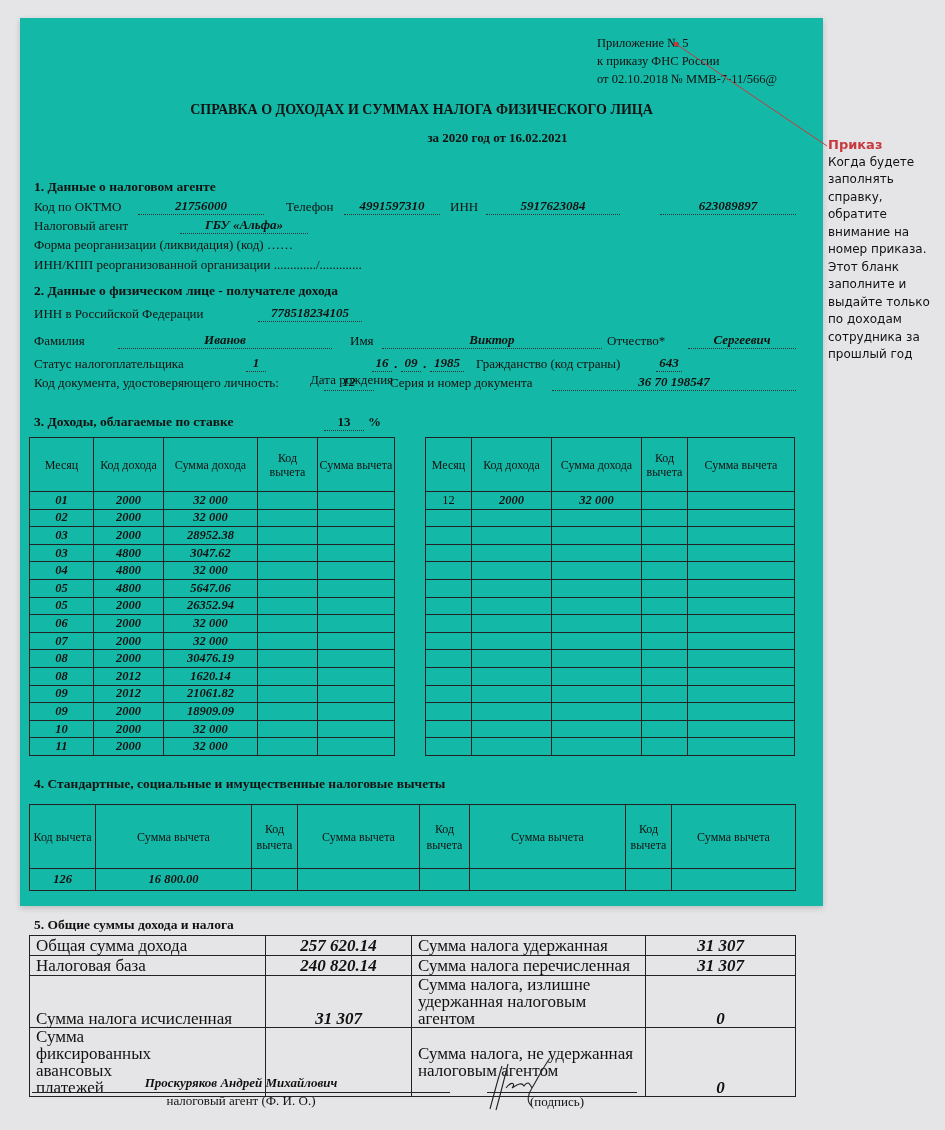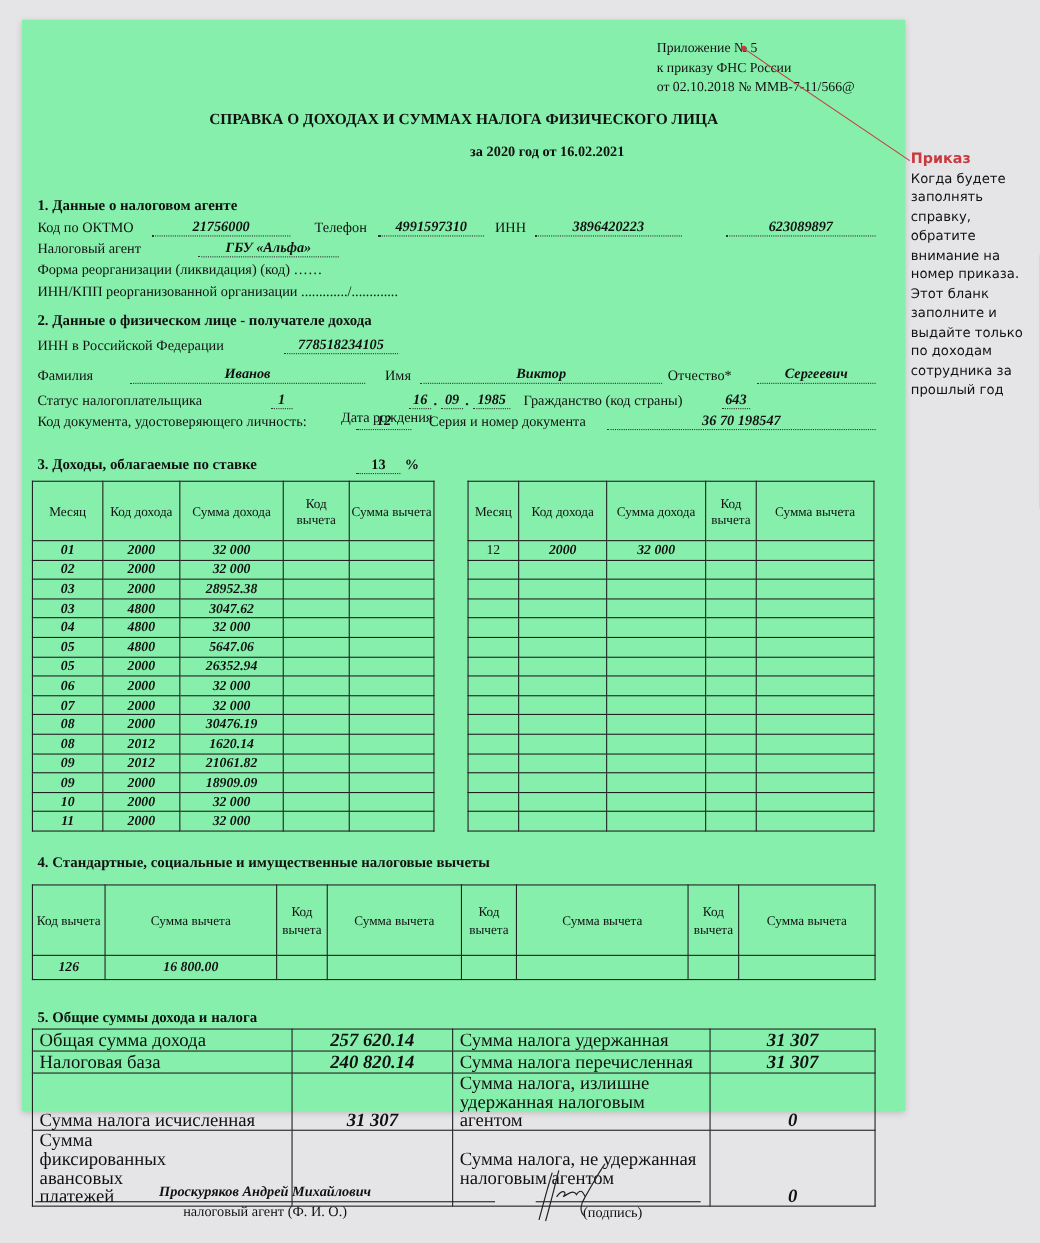--- a/index.html
+++ b/index.html
@@ -1,21 +1,21 @@
 <!DOCTYPE html>
 <html><head>
 <meta charset="utf-8">
 <style>
   * { box-sizing: border-box; margin: 0; padding: 0; }
   html, body { width: 945px; height: 1130px; overflow: hidden; }
   body { background: #e5e5e7; position: relative; font-family: "Liberation Serif", serif; color: #111; }
 
   .sheet {
-    position: absolute; left: 20px; top: 18px; width: 803px; height: 992px;
-    background: #86efac;
+    position: absolute; left: 20px; top: 18px; width: 803px; height: 888px;
+    background: #14b8a6;
     box-shadow: 0 2px 6px rgba(0,0,0,0.18);
   }
   .abs { position: absolute; }
   .t13 { font-size: 13px; }
   .b { font-weight: bold; }
   .bi { font-weight: bold; font-style: italic; }
   .dotted { border-bottom: 1px dotted #333; text-align: center; }
 
   .appendix { left: 577px; top: 16px; line-height: 18px; font-size: 12.5px; }
   .title { left: 0; width: 803px; top: 84px; text-align: center; font-size: 14px; font-weight: bold; }
@@ -54,21 +54,21 @@
   <div class="abs title">СПРАВКА О ДОХОДАХ И СУММАХ НАЛОГА ФИЗИЧЕСКОГО ЛИЦА</div>
   <div class="abs subtitle">за 2020 год от 16.02.2021</div>
 
   <div class="abs sec" style="left:14px; top:161px;">1. Данные о налоговом агенте</div>
 
   <div class="abs t13" style="left:14px; top:181px;">Код по ОКТМО</div>
   <div class="abs t13 bi dotted" style="left:118px; top:180px; width:126px;">21756000</div>
   <div class="abs t13" style="left:266px; top:181px;">Телефон</div>
   <div class="abs t13 bi dotted" style="left:324px; top:180px; width:96px;">4991597310</div>
   <div class="abs t13" style="left:430px; top:181px;">ИНН</div>
-  <div class="abs t13 bi dotted" style="left:466px; top:180px; width:134px;">3896420223</div>
+  <div class="abs t13 bi dotted" style="left:466px; top:180px; width:134px;">5917623084</div>
   <div class="abs t13 bi dotted" style="left:640px; top:180px; width:136px;">623089897</div>
 
   <div class="abs t13" style="left:14px; top:200px;">Налоговый агент</div>
   <div class="abs t13 bi dotted" style="left:160px; top:199px; width:128px;">ГБУ «Альфа»</div>
 
   <div class="abs t13" style="left:14px; top:219px;">Форма реорганизации (ликвидация) (код) ……</div>
   <div class="abs t13" style="left:14px; top:239px;">ИНН/КПП реорганизованной организации ............./.............</div>
 
   <div class="abs sec" style="left:14px; top:265px;">2. Данные о физическом лице - получателе дохода</div>
 

